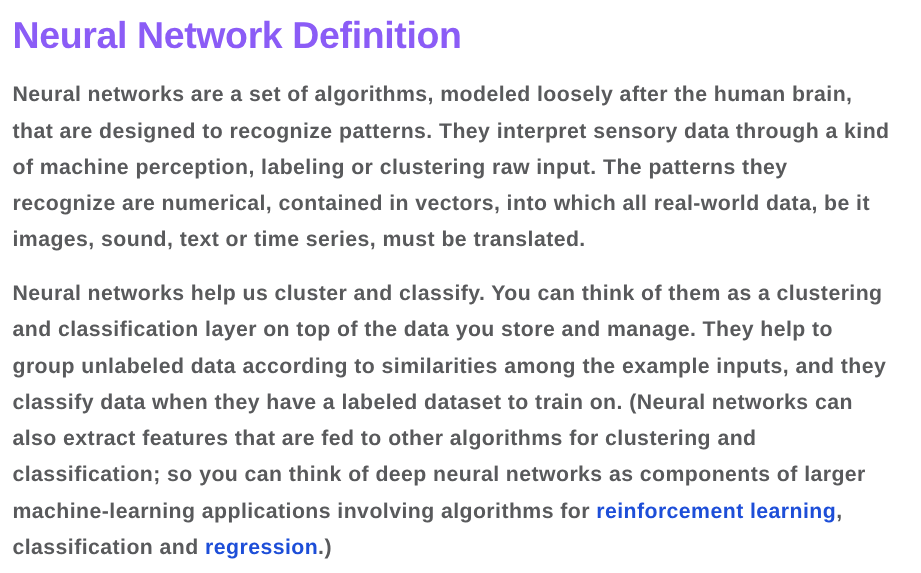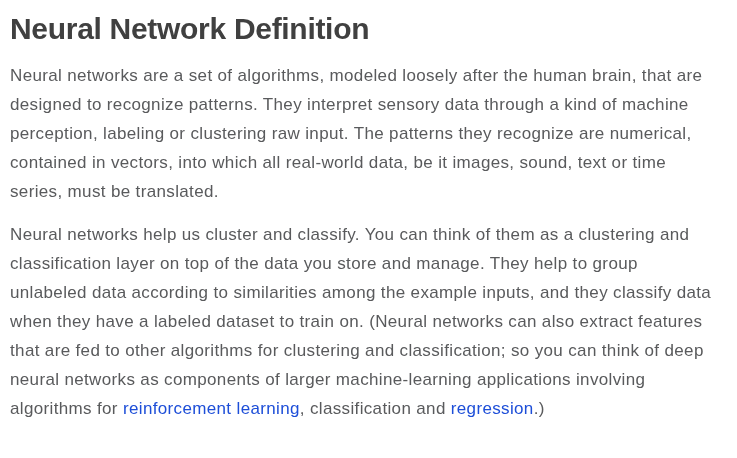--- a/index.html
+++ b/index.html
@@ -15,30 +15,30 @@
     background: #ffffff;
     overflow: hidden;
     font-family: "Liberation Sans", sans-serif;
   }
   h1.article-title {
     margin: 4px 0 16px 0;
     font-size: 30px;
     line-height: 1.1;
     font-weight: 700;
     letter-spacing: -0.3px;
-    color: #404040;
+    color: #8b5cf6;
     font-family: "Liberation Sans", sans-serif;
   }
   p.article-paragraph {
     margin: 0 0 14px 0;
     font-size: 17px;
     line-height: 29px;
     letter-spacing: 0.35px;
     color: #595a5c;
-    font-weight: 400;
+    font-weight: 700;
   }
   a.inline-link {
     color: #1d4ed8;
     text-decoration: none;
     cursor: pointer;
   }
 </style>
 </head>
 <body>
 

